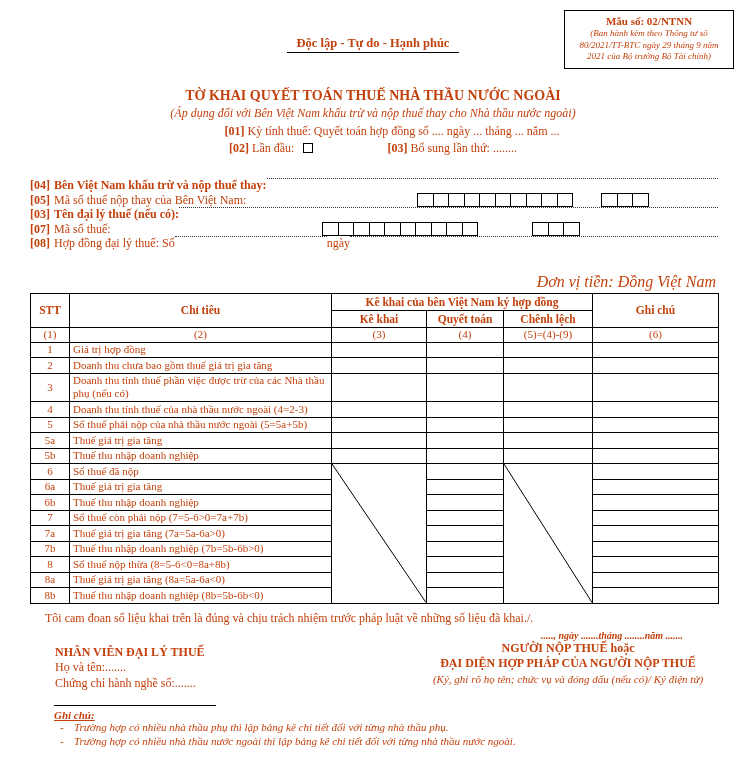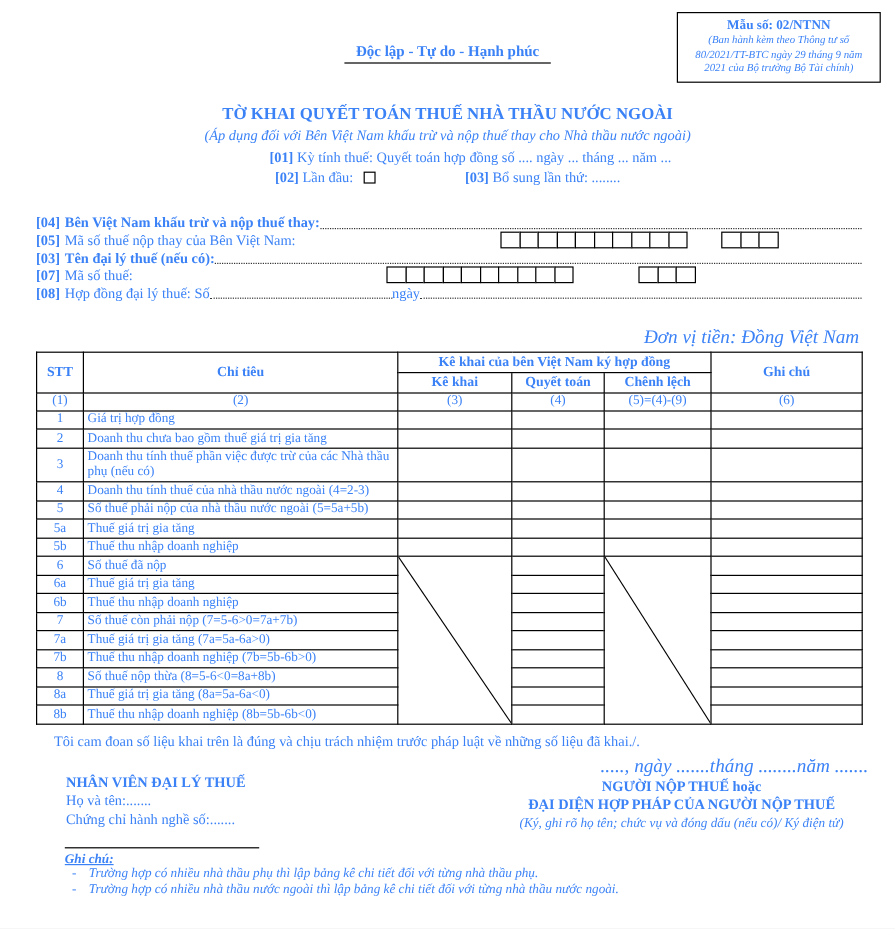--- a/index.html
+++ b/index.html
@@ -1,19 +1,19 @@
 <!DOCTYPE html>
 <html><head>
 <meta charset="utf-8">
 <style>
   * { margin:0; padding:0; box-sizing:border-box; }
   html,body { background:#e8e8e8; }
   .sheet {
     position:relative; width:746px; height:774px; background:#ffffff;
-    font-family:"Liberation Serif","DejaVu Serif",serif; color:#3b82f6;
+    font-family:"Liberation Serif","DejaVu Serif",serif; color:#c2410c;
     overflow:hidden; margin:0 auto;
   }
   .b { font-weight:bold; }
 
   
   .form-box { position:absolute; top:10px; right:12px; width:170px; border:1px solid #000; padding:4px 5px 5px; text-align:center; }
   .form-box .code { font-weight:bold; font-size:11px; }
   .form-box .issued { font-style:italic; font-size:9px; line-height:1.3; margin-top:1px; }
 
   
@@ -25,21 +25,21 @@
   .title-area { padding-top:88px; text-align:center; }
   .title-main { font-weight:bold; font-size:14px;text-align:center; }
   .title-sub { font-style:italic; font-size:12px; margin-top:2px; }
   .period-line { font-size:12px; margin-top:3px;padding-left:38px; }
   .check-line { font-size:12px; margin-top:2px; display:flex; justify-content:center; gap:74px; }
   .fnum { font-weight:bold; }
   .checkbox { display:inline-block; width:10px; height:10px; border:1px solid #000; vertical-align:-1px; margin-left:6px; background:#fff; }
 
   
   .fields { margin:22px 28px 0 30px; font-size:12px; }
-  .frow { position:relative; display:flex; align-items:flex-end; height:14.6px; line-height:14.2px; white-space:nowrap; }
+  .frow { position:relative; display:flex; align-items:flex-start; height:14.6px; line-height:14.2px; white-space:nowrap; }
   .frow .fnum { margin-right:4px; }
   .dots { flex:1; border-bottom:1.5px dotted #333; margin-bottom:2px; min-width:18px; }
   .dots.fixed { flex:0 0 152px; }
   .boxgroup { position:absolute; top:0; display:flex; }
   .mst-box { width:16.5px; height:14px; border:1px solid #000; margin-left:-1px; background:#fff; }
   .f05 .g1 { left:388px; } .f05 .g2 { left:572px; }
   .f07 .g1 { left:293px; } .f07 .g2 { left:503px; }
 
   
   .unit-note { text-align:right; margin:22px 30px 2px 0; font-style:italic; font-size:16px; }
@@ -54,21 +54,21 @@
   td.diag { padding:0; position:relative; }
   td.diag svg { position:absolute; left:0; top:0; width:100%; height:100%; display:block; }
 
   
   .declaration { font-size:12px; margin:7px 30px 0 45px; }
   .sig-row { display:flex; margin-top:4px; }
   .sig-left { width:330px; padding-left:55px; font-size:12px; margin-top:15px; }
   .sig-left .t { font-weight:bold; font-size:12px; }
   .sig-left div { line-height:15.5px; }
   .sig-right { margin-left:auto; width:332px; margin-right:12px; text-align:center; font-size:12px; }
-  .sig-right .date { font-style:italic; font-size:16px; margin-left:88px; }
+  .sig-right .date { font-style:italic; font-size:10px; margin-left:88px;font-weight:bold; }
   .sig-right .t1, .sig-right .t2 { font-weight:bold; line-height:15px; }
   .sig-right .note { font-style:italic; font-size:11px; margin-top:2px; }
 
   
   .footnote { margin-left:54px; margin-top:14px; font-size:11px; }
   .footnote .sep { width:162px; border-top:1.5px solid #000; margin-bottom:3px; }
   .footnote .ft { font-weight:bold; font-style:italic; text-decoration:underline; }
   .footnote .item { display:flex; font-style:italic; line-height:13.5px; }
   .footnote .item .mk { width:20px; text-align:left; padding-left:6px; flex:0 0 20px; }
 </style>

